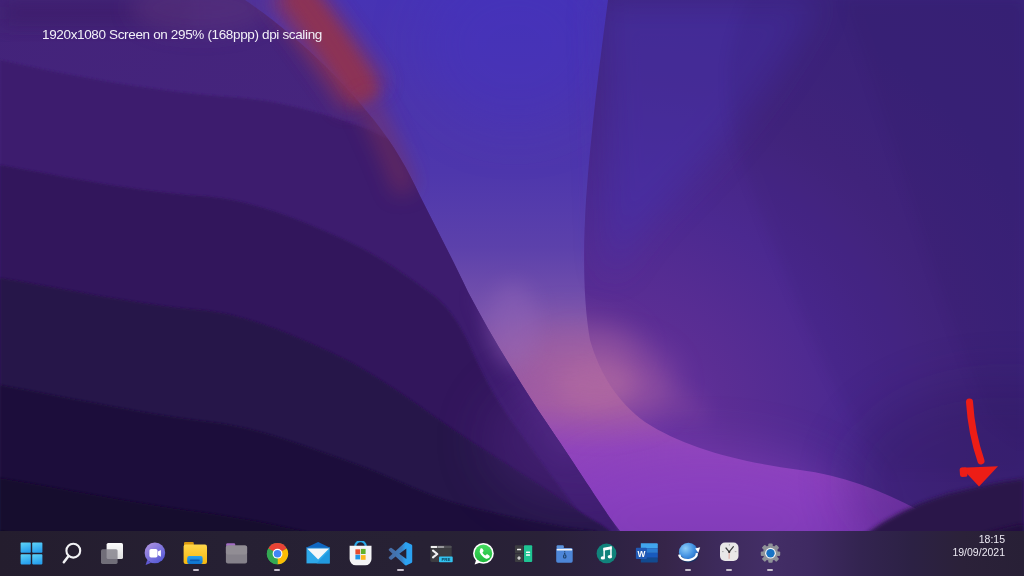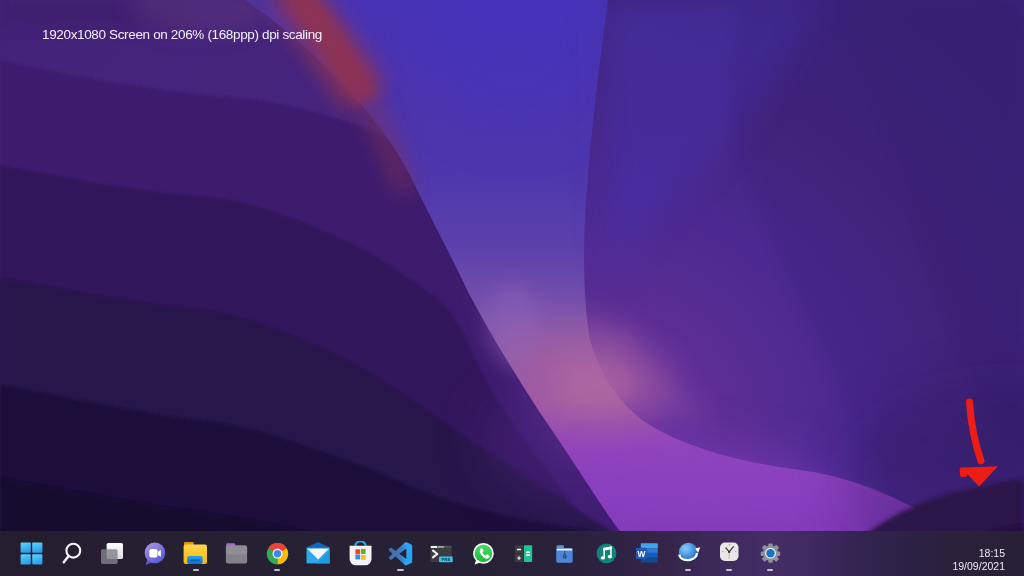--- a/index.html
+++ b/index.html
@@ -3,21 +3,21 @@
 <meta charset="utf-8">
 <style>
   html,body{margin:0;padding:0;width:1024px;height:576px;overflow:hidden;background:#000;}
   #screen{position:relative;width:1024px;height:576px;font-family:"Liberation Sans",sans-serif;}
   #wall{position:absolute;left:0;top:0;}
   #label{position:absolute;left:42px;top:27px;color:#f2f0f8;font-size:13.5px;letter-spacing:-0.35px;}
   #taskbar{position:absolute;left:0;top:531px;width:1024px;height:45px;
     background:linear-gradient(90deg,#241d2e 0%,#262033 22%,#272134 42%,#292138 53%,#2e2243 60%,#362549 65%,#3d2a5b 70%,#432e66 75%,#3f2a62 79%,#332450 84%,#2c2144 89%,#2b2139 94%,#282036 100%);}
   .ic{position:absolute;top:541px;width:25px;height:25px;}
   .ind{position:absolute;top:568.5px;width:6.4px;height:2.4px;border-radius:1.2px;background:#c6bfcc;}
-  #clock{position:absolute;right:19px;top:547px;text-align:right;color:#ece9f2;font-size:10.5px;line-height:13.2px;}
+  #clock{position:absolute;right:19px;top:533px;text-align:right;color:#ece9f2;font-size:10.5px;line-height:13.2px;}
 </style>
 </head>
 <body>
 <div id="screen">
 <svg id="wall" width="1024" height="576" viewBox="0 0 1024 576">
   <defs>
     <linearGradient id="base" x1="0" y1="0" x2="0" y2="1">
       <stop offset="0" stop-color="#4733b4"></stop>
       <stop offset="0.18" stop-color="#4c35ac"></stop>
       <stop offset="0.30" stop-color="#4e37ac"></stop>
@@ -110,21 +110,21 @@
   <path d="M820,576 C855,535 900,508 948,494 C976,487 1002,481 1024,479 L1024,576 Z" fill="#2a1548" filter="url(#b2)"></path>
   <path d="M905,576 C940,548 980,532 1024,524 L1024,576 Z" fill="#221040" filter="url(#b2)"></path>
 
   <g>
     <path d="M969.5,402 C970.5,418 974.5,442 981,461" stroke="#ed1d16" stroke-width="7" stroke-linecap="round" fill="none"></path>
     <path d="M961.5,467.8 L998,466.3 L979,486.5 Z" fill="#ed1d16"></path>
     <rect x="959.8" y="467.5" width="7.5" height="9.5" rx="2.5" fill="#ed1d16" transform="rotate(-4 963 472)"></rect>
   </g>
 </svg>
 
-<div id="label">1920x1080 Screen on 206% (168ppp) dpi scaling</div>
+<div id="label">1920x1080 Screen on 295% (168ppp) dpi scaling</div>
 
 <div id="taskbar"></div>
 <div id="icons">
 
 <svg class="ic" style="left:18.5px" viewBox="0 0 25 25">
   <defs>
           <linearGradient id="wing" x1="0" y1="0" x2="0.3" y2="1">
     <stop offset="0" stop-color="#5fd4f8"></stop>
             <stop offset="1" stop-color="#28a0ee"></stop>
           </linearGradient>

